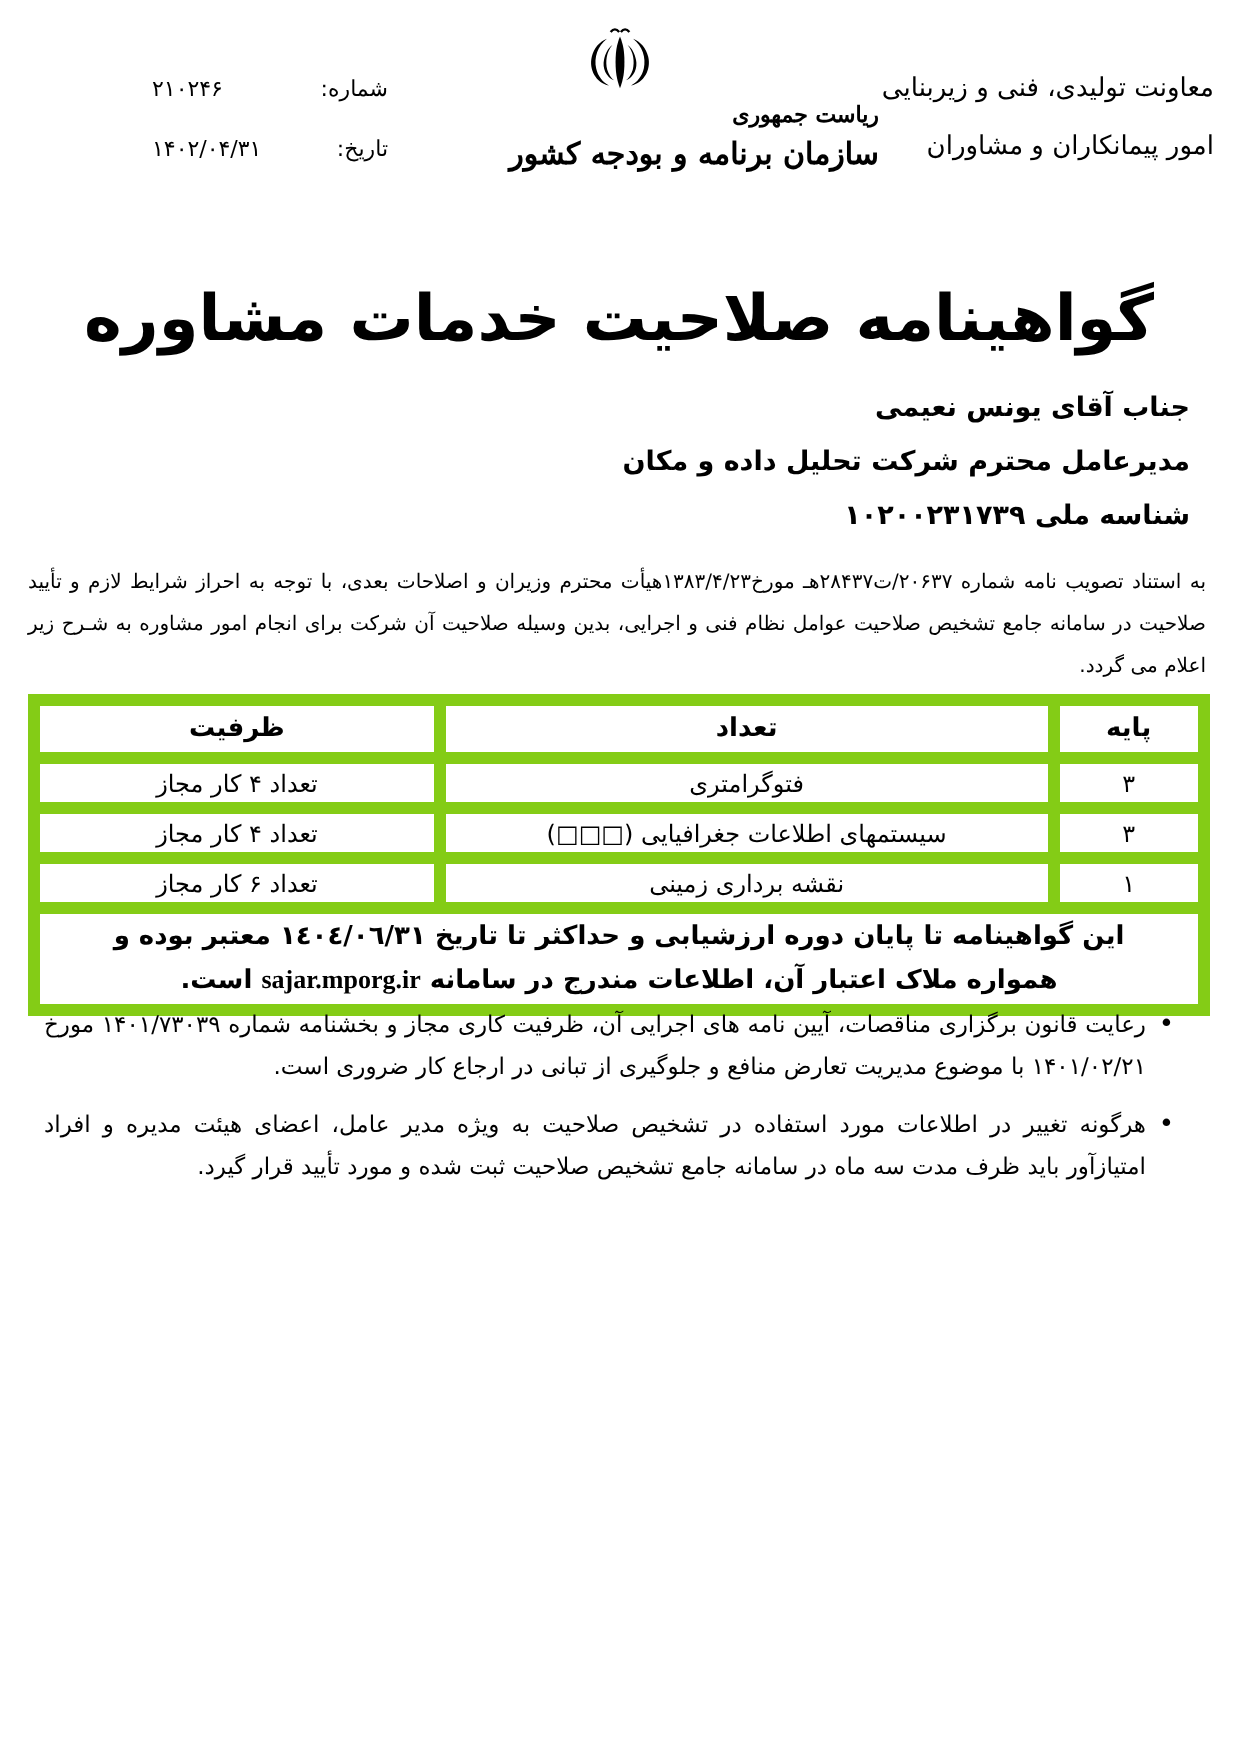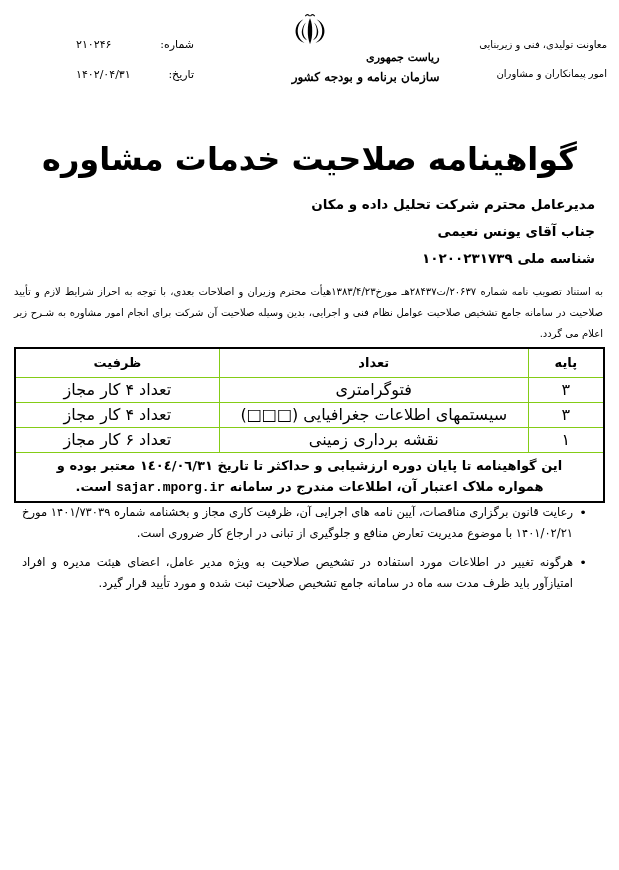--- a/index.html
+++ b/index.html
@@ -11,34 +11,34 @@
     background:#ffffff;
     color:#000;
     direction:rtl;
     font-family:"DejaVu Sans", sans-serif;
     overflow:hidden;
   }
 
   
   .hdr-right {
     position:absolute; top:30px; right:12px;
-    font-size:10px; line-height:29px; text-align:right;
+    font-size:13px; line-height:29px; text-align:right;
   }
   .hdr-center {
     position:absolute; top:12px; left:50%; transform:translateX(-50%);
     text-align:right; width:260px;
   }
   .emblem { display:block; margin:0 auto 1px auto; }
   .presidency {
     font-family:"DejaVu Serif", serif;
     font-size:11px; font-weight:bold; line-height:14px;
   }
   .org-name {
     font-family:"DejaVu Serif", serif;
-    font-size:12px; font-weight:bold; line-height:24px;
+    font-size:15px; font-weight:bold; line-height:24px;
   }
   .hdr-left {
     position:absolute; top:30px; left:76px; width:118px;
     font-size:11px; line-height:30px;
   }
   .meta-row { display:flex; justify-content:space-between; }
 
   
   .doc-title {
     position:absolute; top:140px; right:0; left:0;
@@ -56,32 +56,32 @@
     text-align:justify;
   }
 
   
   .qual-table {
     position:absolute; top:347px; right:14px;
     width:591px; border-collapse:collapse;
     border:2px solid #000;
   }
   .qual-table th, .qual-table td {
-    border:1px solid #84cc16; text-align:center; vertical-align:middle;
+    border:6px solid #84cc16; text-align:center; vertical-align:middle;
   }
   .qual-table th { height:29px; font-size:13px; font-weight:bold; }
-  .qual-table td.cell { height:25px; font-size:16px; font-weight:normal; }
+  .qual-table td.cell { height:25px; font-size:12px; font-weight:normal; }
   .col-grade { width:76px; }
   .col-spec  { width:310px; }
   .col-cap   { width:205px; }
   .validity-cell {
     height:50px; font-size:13px; font-weight:bold; line-height:21px;
     padding:1px 6px;
   }
-  .latin { direction:ltr; unicode-bidi:embed; font-family:Liberation Mono, monospace;text-align:right; }
+  .latin { direction:ltr; unicode-bidi:embed; font-family:Liberation Serif, serif;text-align:right; }
 
   
   .notes {
     position:absolute; top:502px; right:30px; left:22px;
     list-style:none;
   }
   .notes li {
     position:relative; padding-right:16px; margin-bottom:8px;
     font-size:11.5px; line-height:21px; text-align:justify;
   }
@@ -127,22 +127,22 @@
     </div>
     <div class="meta-row">
       <span>تاریخ:</span>
       <span>۱۴۰۲/۰۴/۳۱</span>
     </div>
   </div>
 
   <div class="doc-title">گواهینامه صلاحیت خدمات مشاوره</div>
 
   <div class="addressee">
+    <div>جناب آقای  یونس  نعیمی</div>
     <div>مدیرعامل محترم شرکت تحلیل داده و مکان</div>
-    <div>جناب آقای  یونس  نعیمی</div>
     <div>شناسه ملی ۱۰۲۰۰۲۳۱۷۳۹</div>
   </div>
 
   <p class="intro">به استناد تصویب نامه شماره ۲۰۶۳۷/ت۲۸۴۳۷هـ مورخ۱۳۸۳/۴/۲۳هیأت محترم وزیران و اصلاحات بعدی، با توجه به احراز شرایط لازم و تأیید صلاحیت در سامانه جامع تشخیص صلاحیت عوامل نظام فنی و اجرایی، بدین وسیله صلاحیت آن شرکت برای انجام امور مشاوره به شـرح زیر اعلام می گردد.</p>
 
   <table class="qual-table">
     <thead>
       <tr>
         <th class="col-grade">پایه</th>
         <th class="col-spec">تعداد</th>

